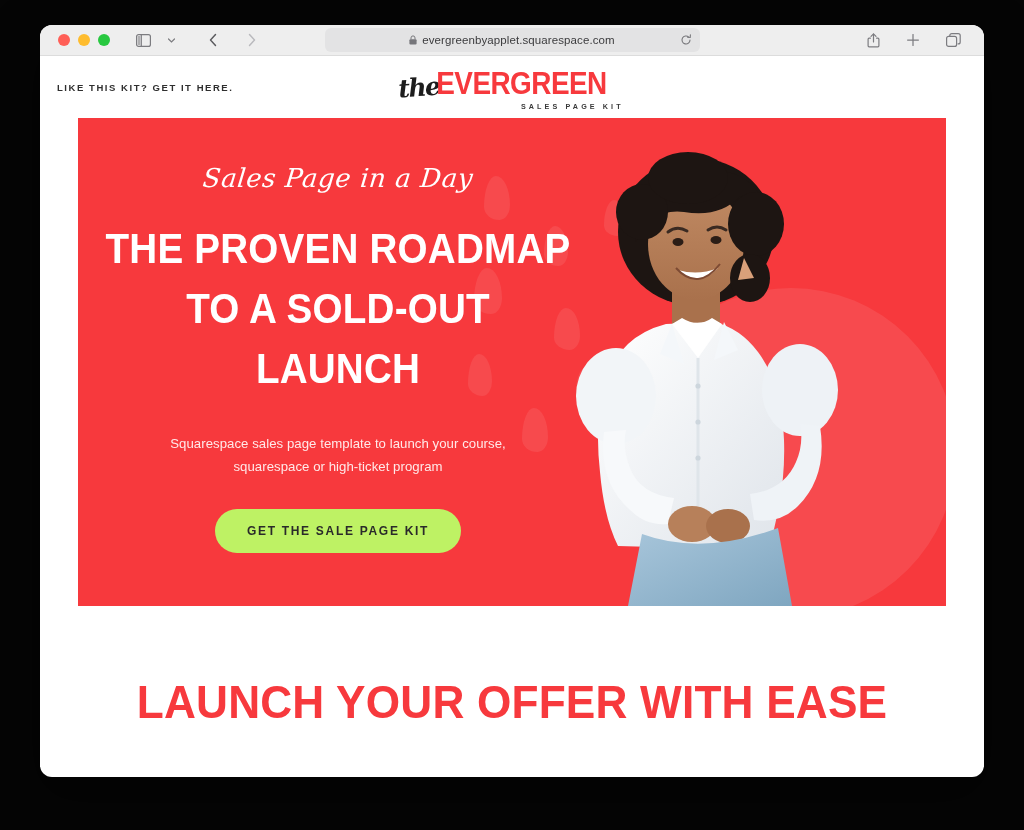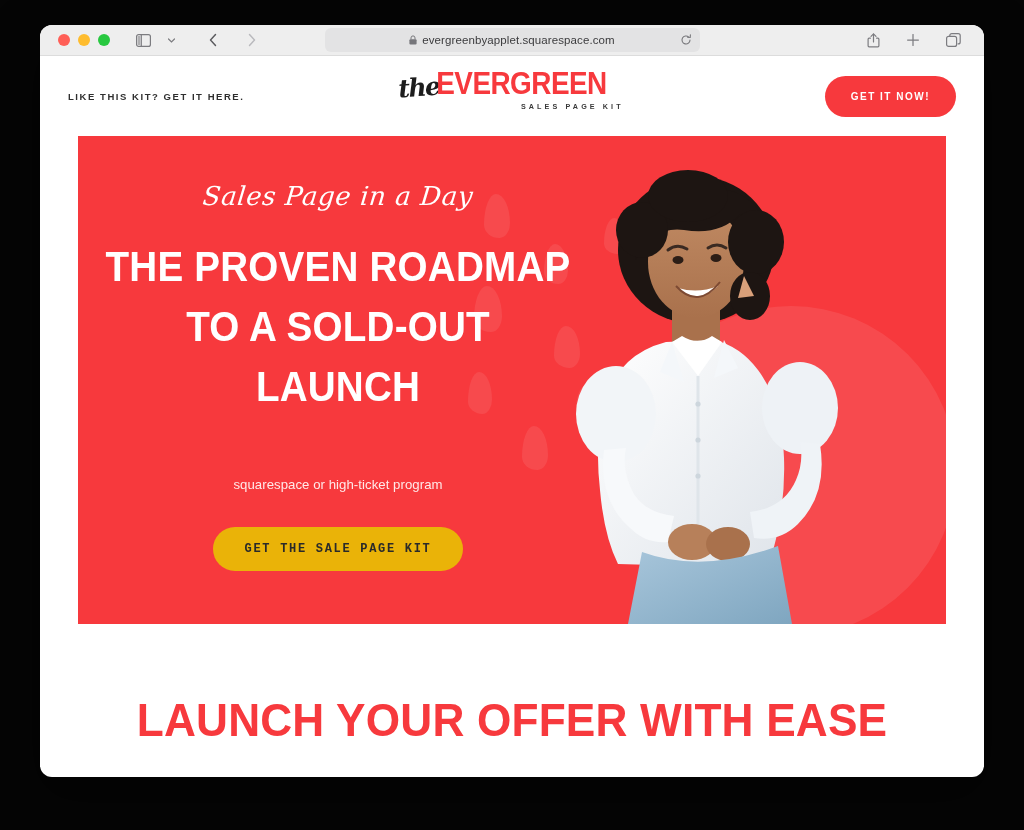--- a/index.html
+++ b/index.html
@@ -44,21 +44,21 @@
   .urlbar .lock { color:#76767a; display:flex; }
   .url-text { font-size:11.5px; color:#3b3b3d; letter-spacing:.1px; }
   .reload { position:absolute; right:8px; color:#77777b; display:flex; }
 
   .tb-right { margin-left:auto; margin-right:18px; display:flex; align-items:center; gap:14px; }
 
   
   .page { position:relative; height:711px; background:#fff; overflow:hidden; }
 
   .site-header {
-    height:80px; display:flex; align-items:center; padding:0 28px;
+    height:62px; display:flex; align-items:center; padding:0 17px;
     position:relative;
   }
   .kit-link {
     font-size:9.5px; font-weight:bold; letter-spacing:1.55px; color:#2f2f2f;
     text-transform:uppercase; white-space:nowrap;
   }
   .logo {
     position:absolute; left:50%; transform:translateX(-50%);
     top:12px; text-align:center; line-height:1;
   }
@@ -111,24 +111,24 @@
   .headline {
     font-family:"Liberation Sans Narrow","Liberation Sans",sans-serif;
     font-weight:bold; font-size:42px; line-height:1.42; color:#fff;
     text-align:center; letter-spacing:.2px; transform:scaleX(.92);
   }
   .subhead {
     margin-top:34px; font-size:13.2px; line-height:1.75; color:#ffe9e9;
     text-align:center; max-width:372px; letter-spacing:.05px;
   }
   .hero-btn {
-    margin-top:30px; background:#eab308; color:#2a2a2a; border:none;
+    margin-top:30px; background:#bef264; color:#2a2a2a; border:none;
     border-radius:26px; height:44px; padding:0 32px;
     font-size:12px; font-weight:bold; letter-spacing:1.7px;
-    font-family:Liberation Mono, monospace; cursor:pointer; white-space:nowrap;
+    font-family:Liberation Sans, sans-serif; cursor:pointer; white-space:nowrap;
   }
 
   
   .person { position:absolute; right:78px; bottom:0; width:300px; height:460px; z-index:3; }
 
   
   .section2 { text-align:center; padding-top:46px; background:#fff; }
   .eyebrow {
     font-size:12.5px; font-weight:bold; letter-spacing:1.9px; color:#262626;
     text-transform:uppercase;
@@ -225,42 +225,41 @@
         <span class="kit-link">LIKE THIS KIT? GET IT HERE.</span>
 
         <div class="logo">
           <div class="logo-row">
             <span class="logo-the">the</span>
             <span class="logo-main">EVERGREEN</span>
           </div>
           <div class="logo-sub">SALES PAGE KIT</div>
         </div>
 
-        <button class="cta-top">GET IT NOW!</button>
       </div>
 
       <div class="hero">
         <div class="blob circle" style="right:-10px; top:170px; width:330px; height:330px;"></div>
         <div class="blob tri" style="left:406px; top:58px; width:26px; height:44px;"></div>
         <div class="blob tri" style="left:466px; top:108px; width:24px; height:40px;"></div>
         <div class="blob tri" style="left:526px; top:82px; width:22px; height:36px;"></div>
         <div class="blob tri" style="left:396px; top:150px; width:28px; height:46px;"></div>
         <div class="blob tri" style="left:476px; top:190px; width:26px; height:42px;"></div>
         <div class="blob tri" style="left:390px; top:236px; width:24px; height:42px;"></div>
         <div class="blob tri" style="left:444px; top:290px; width:26px; height:44px;"></div>
         <div class="blob tri" style="left:498px; top:250px; width:20px; height:34px;"></div>
 
         <div class="hero-left">
           <div class="script">Sales Page in a Day</div>
           <div class="headline">
             <div>THE PROVEN ROADMAP</div>
             <div>TO A SOLD-OUT LAUNCH</div>
           </div>
           <div class="subhead">
-            <br>
+            <span>Squarespace sales page template to launch your course,</span><br>
             <span>squarespace or high-ticket program</span>
           </div>
           <button class="hero-btn">GET THE SALE PAGE KIT</button>
         </div>
 
         <svg class="person" viewBox="0 0 300 460" preserveAspectRatio="xMidYMax meet">
           <defs>
             <linearGradient id="shirt" x1="0" y1="0" x2="1" y2="1">
               <stop offset="0" stop-color="#ffffff"></stop>
                 <stop offset="1" stop-color="#dfe4ea"></stop>

